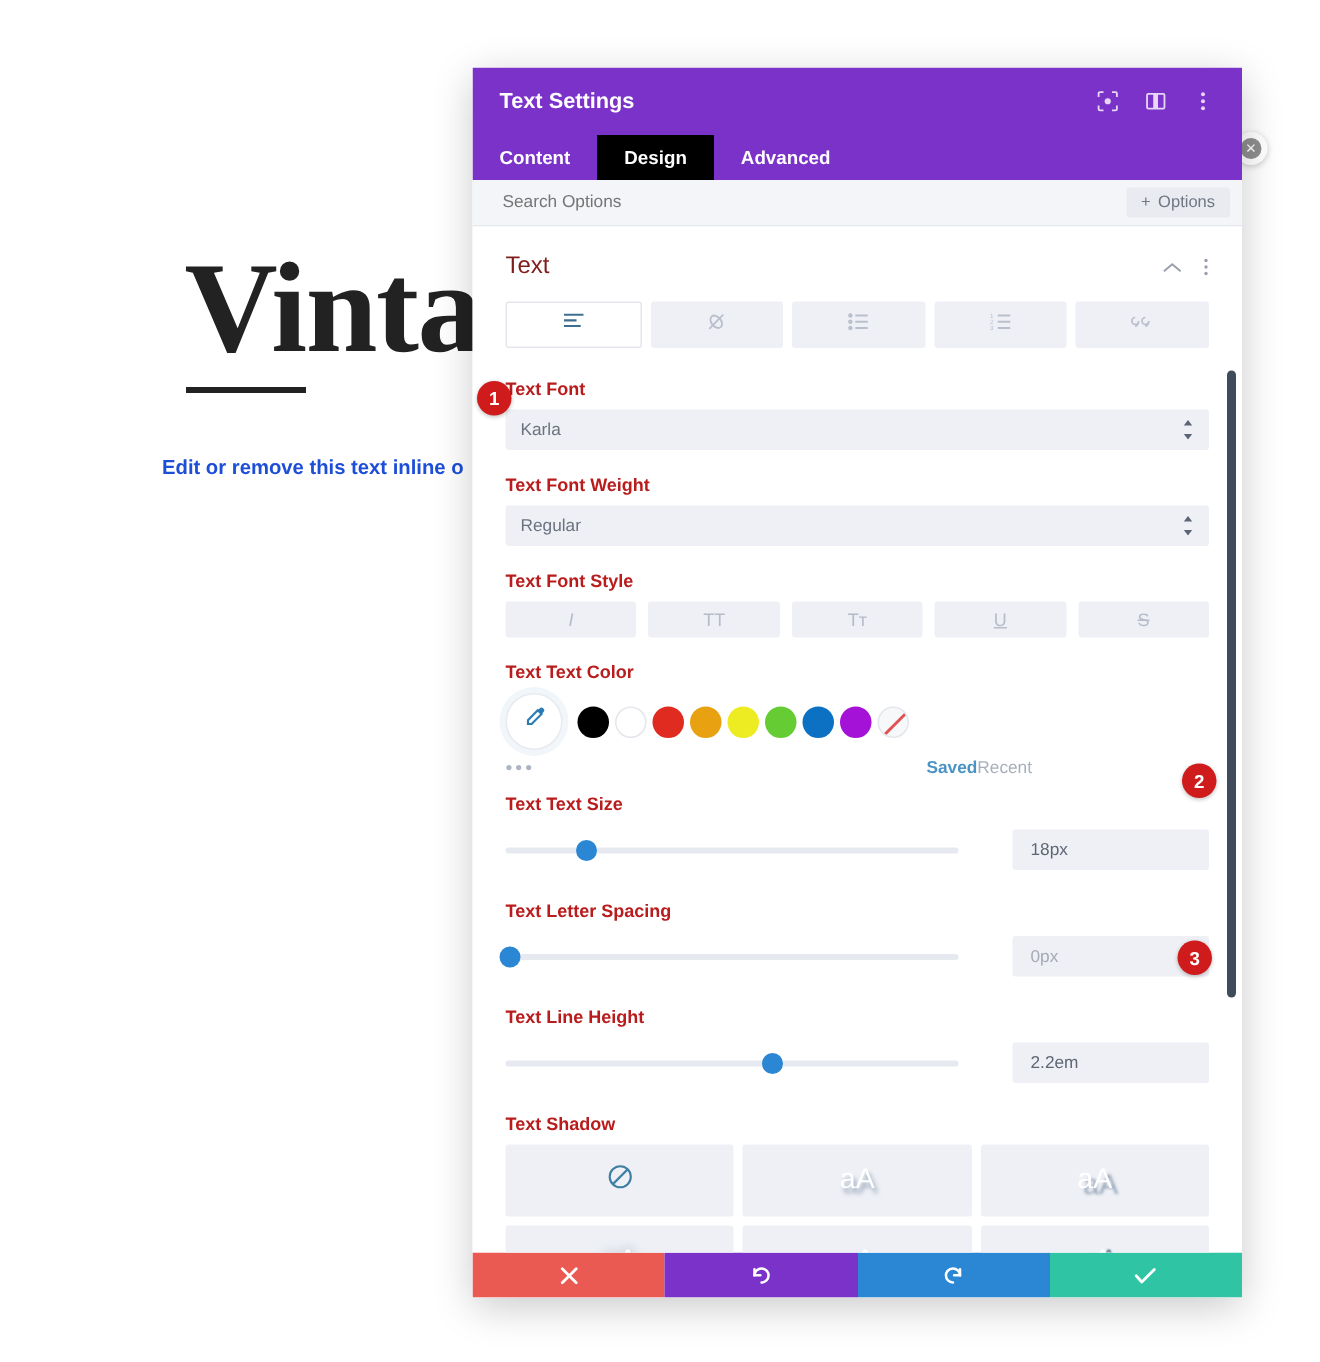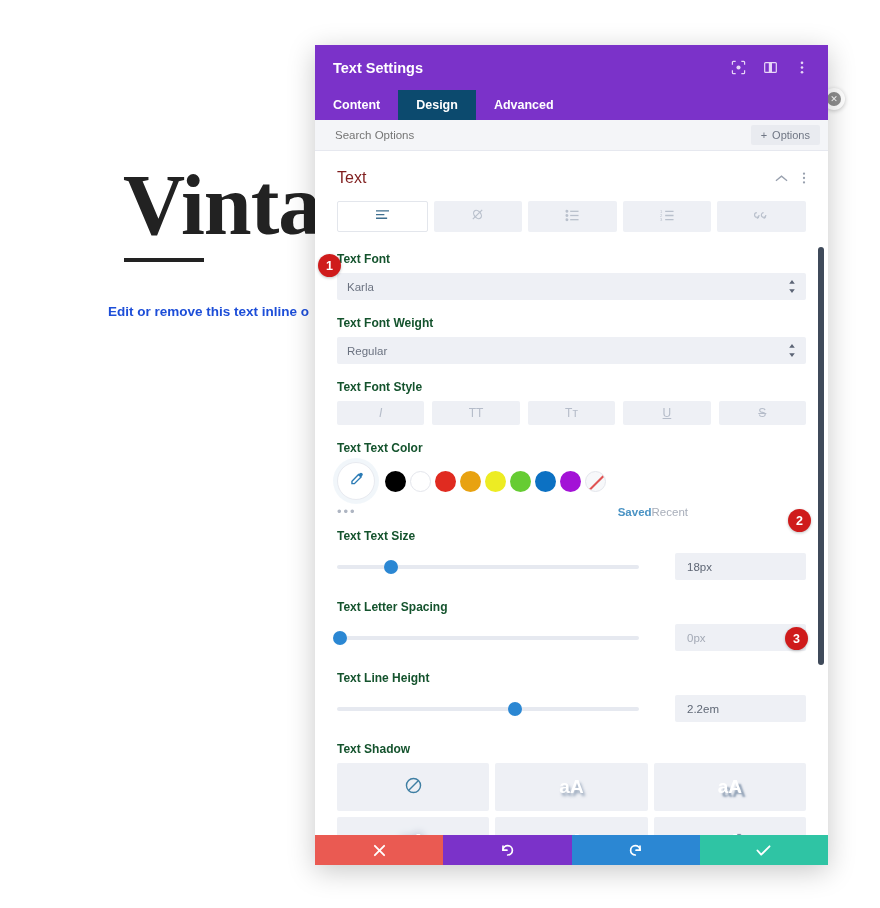--- a/index.html
+++ b/index.html
@@ -65,21 +65,21 @@
   .hdr-icon { width:16px; height:16px; color:#e7d6f7; display:flex; align-items:center; justify-content:center; cursor:pointer; }
   .hdr-icon svg { display:block; }
 
   .tabs {
     height:30px; background:#7B32C9; display:flex; align-items:stretch; flex:0 0 auto;
   }
   .tab {
     padding:0 18px; display:flex; align-items:center;
     color:#ffffff; font-size:12.5px; font-weight:bold; cursor:pointer;
   }
-  .tab.active { background:#0c4a6e; }
+  .tab.active { background:#000000; }
 
   .searchbar {
     height:31px; background:#f4f5f8; border-bottom:1px solid #e6e8ef;
     display:flex; align-items:center; padding:0 8px 0 20px; flex:0 0 auto;
   }
   .search-input {
     flex:1; border:none; background:transparent; outline:none;
     font-size:11.5px; color:#8a8f9c; font-family:"Liberation Sans", sans-serif;
   }
   .filter-btn {
@@ -100,21 +100,21 @@
 
   
   .seg-row { display:flex; gap:6px; margin-bottom:20px; }
   .seg {
     flex:1; height:31px; background:#eef0f5; border-radius:2px;
     display:flex; align-items:center; justify-content:center;
     color:#b9c0cc; cursor:pointer;
   }
   .seg.active { background:#ffffff; border:1px solid #e3e6ec; color:#3f6f8f; }
 
-  .fld-label { font-size:12px; font-weight:bold; color:#14532d; margin-bottom:7px; }
+  .fld-label { font-size:12px; font-weight:bold; color:#b91c1c; margin-bottom:7px; }
   .fld-block { margin-bottom:16px; position:relative; }
 
   .select-box {
     height:27px; background:#eef0f5; border-radius:2px;
     display:flex; align-items:center; padding:0 10px;
     font-size:11.5px; color:#6b7280; cursor:pointer;
   }
   .select-box .val { flex:1; }
   .select-box .arrows { color:#5c6475; font-size:9px; line-height:8px; text-align:center; }
 
@@ -168,21 +168,21 @@
     font-size:11.5px; color:#5f6775; flex:0 0 auto;
   }
   .val-box.placeholder { color:#a4aab6; }
 
   
   .shadow-grid { display:grid; grid-template-columns:repeat(3,1fr); gap:6px; margin-top:3px; }
   .shadow-tile {
     height:48px; background:#eef0f5; border-radius:2px;
     display:flex; align-items:center; justify-content:center; cursor:pointer;
   }
-  .sh-text { font-size:19px; font-weight:bold; color:#ffffff; }
+  .sh-text { font-size:19px; font-weight:normal; color:#ffffff; }
   .sh1 { text-shadow: 2px 3px 3px rgba(120,140,165,.75); }
   .sh2 { text-shadow: 4px 4px 2px rgba(120,140,165,.8); }
   .sh3 { text-shadow: 0px 0px 8px rgba(120,140,165,.95); }
   .sh4 { text-shadow: 0px 5px 1px rgba(95,115,140,.9); }
   .sh5 { text-shadow: 4px 0px 1px rgba(95,115,140,.9); }
   .no-shadow-icon { color:#3f7fa3; }
 
   
   .scrollbar {
     position:absolute; right:4px; top:0; width:6px; height:100%;

